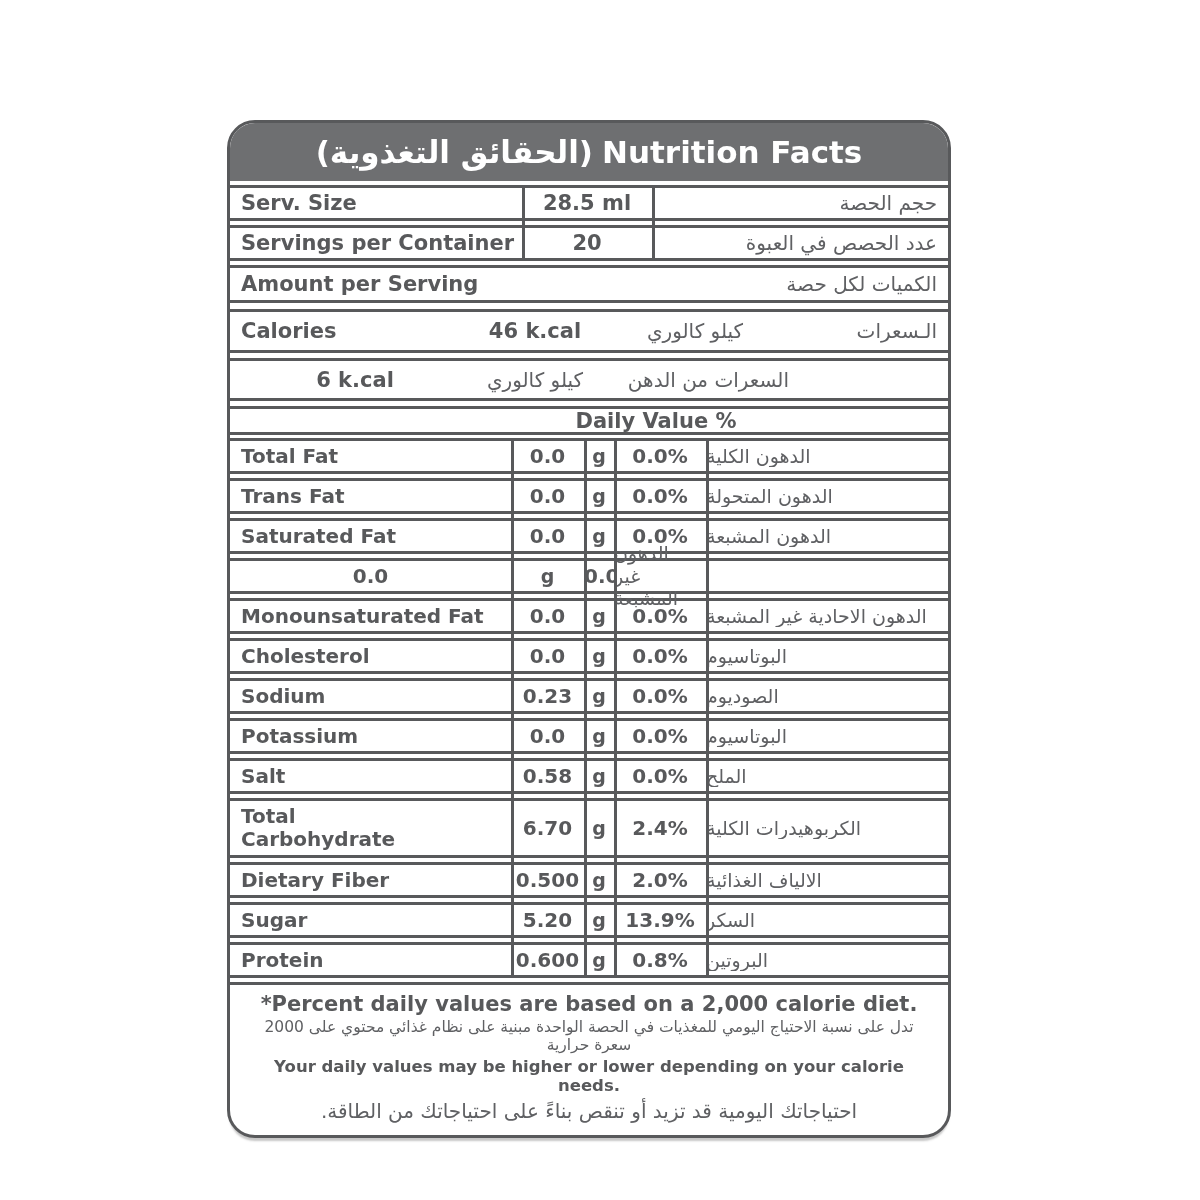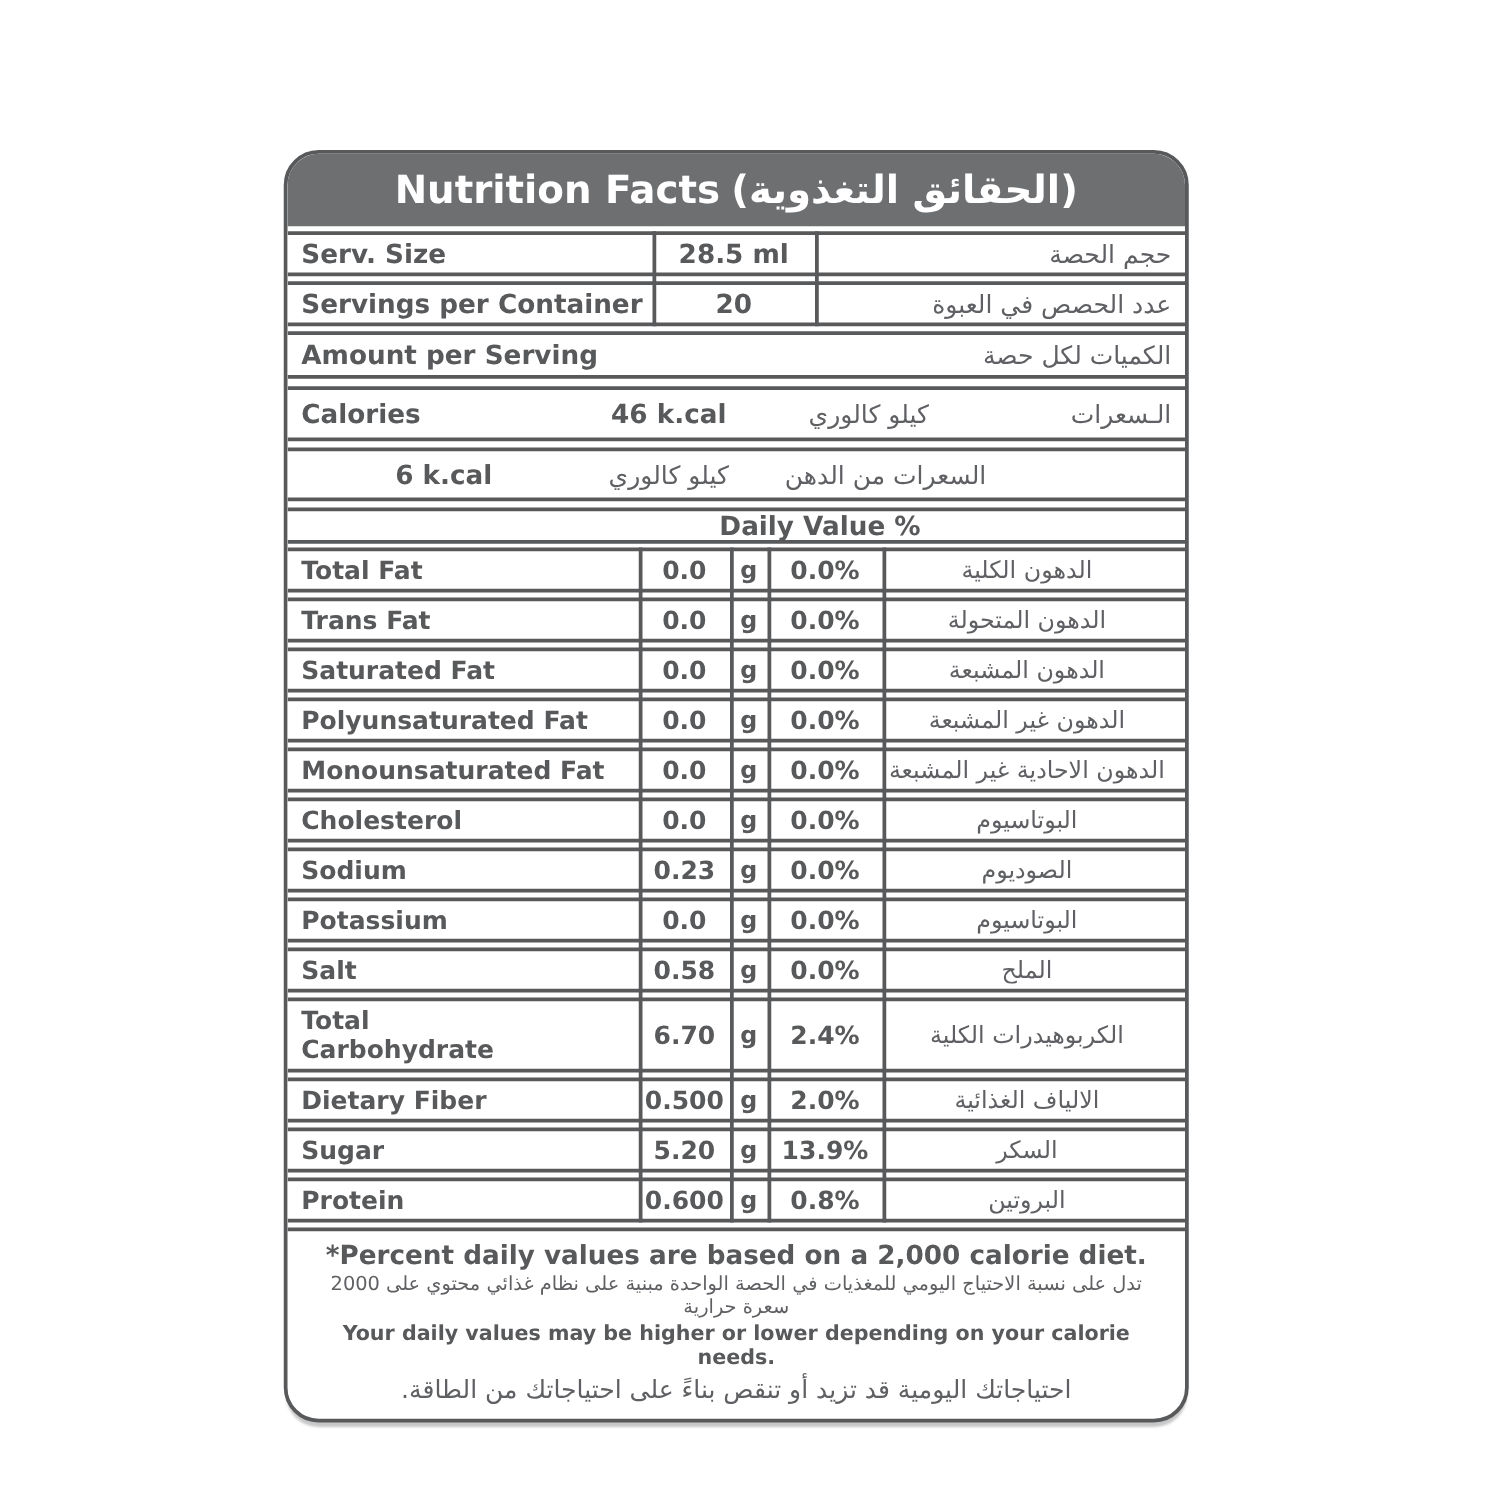--- a/index.html
+++ b/index.html
@@ -84,43 +84,43 @@
     height:36px;display:grid;grid-template-columns:281px 73px 30px 92px 1fr;
     align-items:center;
   }
   .nrow + .nrow{margin-top:4px;}
   .nrow.tall{height:60px;}
   .nrow .cell{overflow:hidden;}
   .nrow .c-lab{padding-left:11px;font-size:20px;font-weight:bold;color:var(--text-en);line-height:1.15;}
   .nrow .c-val{text-align:center;font-size:20px;font-weight:bold;color:var(--text-en);}
   .nrow .c-unit{text-align:center;font-size:19px;font-weight:bold;color:var(--text-en);}
   .nrow .c-dv{text-align:center;font-size:20px;font-weight:bold;color:var(--text-en);}
-  .nrow .c-ar{text-align:center;padding-right:11px;font-size:19px;color:var(--text-ar);line-height:1.2;}
+  .nrow .c-ar{text-align:left;padding-right:11px;font-size:19px;color:var(--text-ar);line-height:1.2;}
   .nrow.tall .c-lab span{display:inline-block;max-width:150px;white-space:normal;}
   .nrow.tall .c-ar span{display:inline-block;max-width:175px;white-space:normal;}
 
   
   .footer{
     margin-top:4px;border-top:3px solid var(--border);
     padding:7px 14px 12px 14px;text-align:center;
   }
   .footer .f1{font-size:21px;font-weight:bold;color:var(--text-en);}
   .footer .f2{font-size:15.5px;color:var(--text-ar);margin-top:2px;}
   .footer .f3{font-size:16.5px;font-weight:bold;color:var(--text-en);margin-top:3px;}
   .footer .f4{font-size:20px;color:var(--text-ar);margin-top:4px;}
 </style>
 </head>
 <body>
 
 <div class="canvas">
   <div class="label">
 
     <div class="hdr">
+      <span dir="rtl">(الحقائق التغذوية)</span>
       <span>Nutrition Facts</span>
-      <span dir="rtl">(الحقائق التغذوية)</span>
     </div>
 
     <div class="serv-section">
       <div class="row serv-row">
         <div class="c-en">Serv. Size</div>
         <div class="c-mid">28.5 ml</div>
         <div class="c-arr" dir="rtl">حجم الحصة</div>
       </div>
       <div class="row serv-row">
         <div class="c-en">Servings per Container</div>
@@ -177,21 +177,20 @@
 
   <div class="row nrow">
     <div class="cell c-lab"><span>Saturated Fat</span></div>
     <div class="cell c-val"><span>0.0</span></div>
     <div class="cell c-unit"><span>g</span></div>
     <div class="cell c-dv"><span>0.0%</span></div>
     <div class="cell c-ar"><span dir="rtl">الدهون المشبعة</span></div>
   </div>
 
   <div class="row nrow">
-    <div class="cell c-lab"><span>Polyunsaturated Fat</span></div>
     <div class="cell c-val"><span>0.0</span></div>
     <div class="cell c-unit"><span>g</span></div>
     <div class="cell c-dv"><span>0.0%</span></div>
     <div class="cell c-ar"><span dir="rtl">الدهون غير المشبعة</span></div>
   </div>
 
   <div class="row nrow">
     <div class="cell c-lab"><span>Monounsaturated Fat</span></div>
     <div class="cell c-val"><span>0.0</span></div>
     <div class="cell c-unit"><span>g</span></div>

